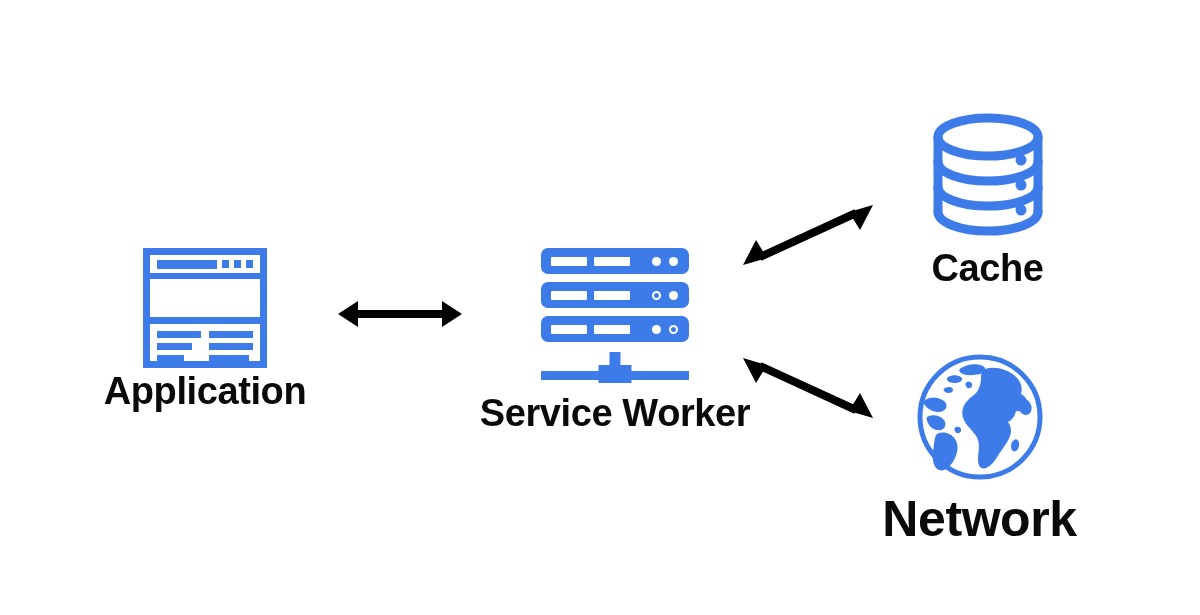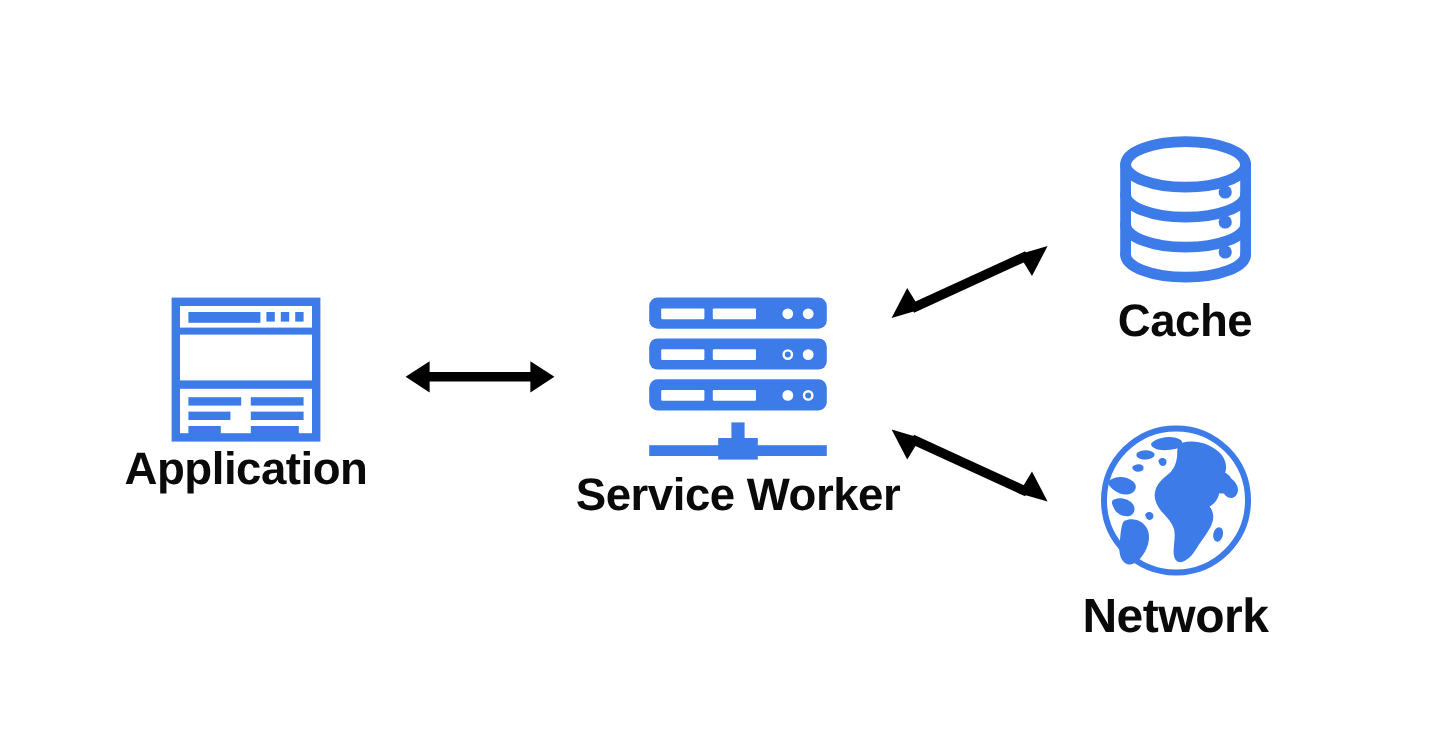--- a/index.html
+++ b/index.html
@@ -192,21 +192,21 @@
     font-size: 38px;
     margin-top: 12px;
   }
   
   #node-network {
     left: 872px;
     top: 352px;
     width: 215px;
   }
   #node-network .node-label {
-    font-size: 40px;
+    font-size: 50px;
     margin-top: 12px;
     text-align: center;
   }
 
   
   .arrow-svg {
     position: absolute;
     overflow: visible;
   }
   #arrow-app-sw { left: 336px; top: 292px; }

